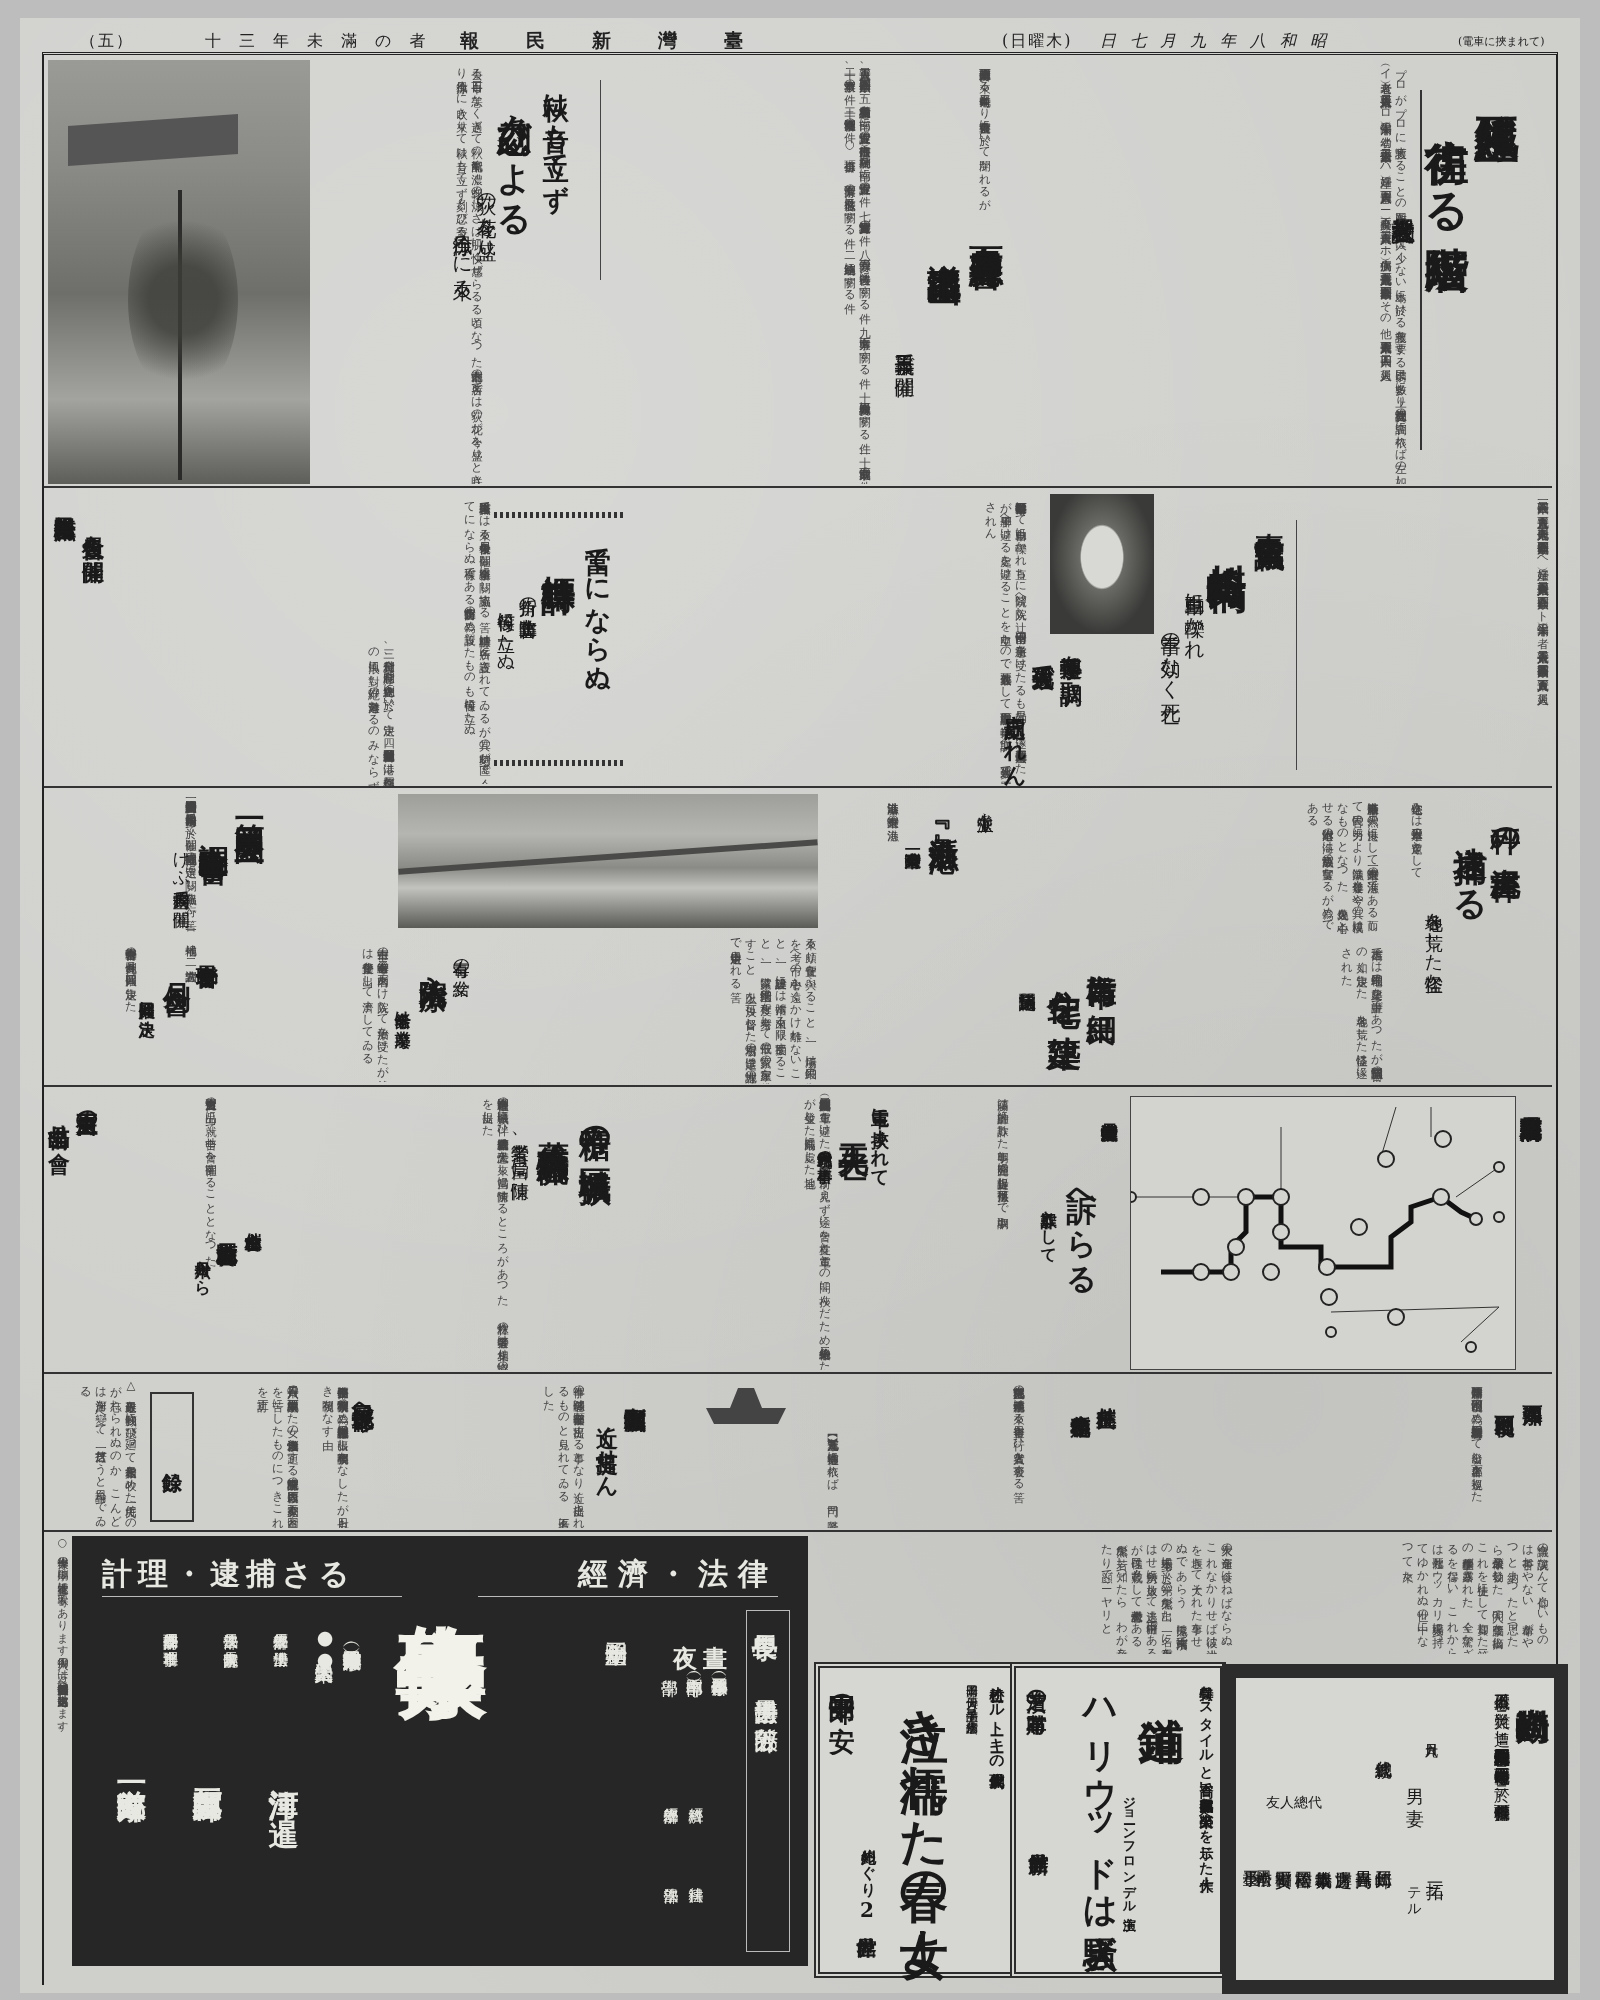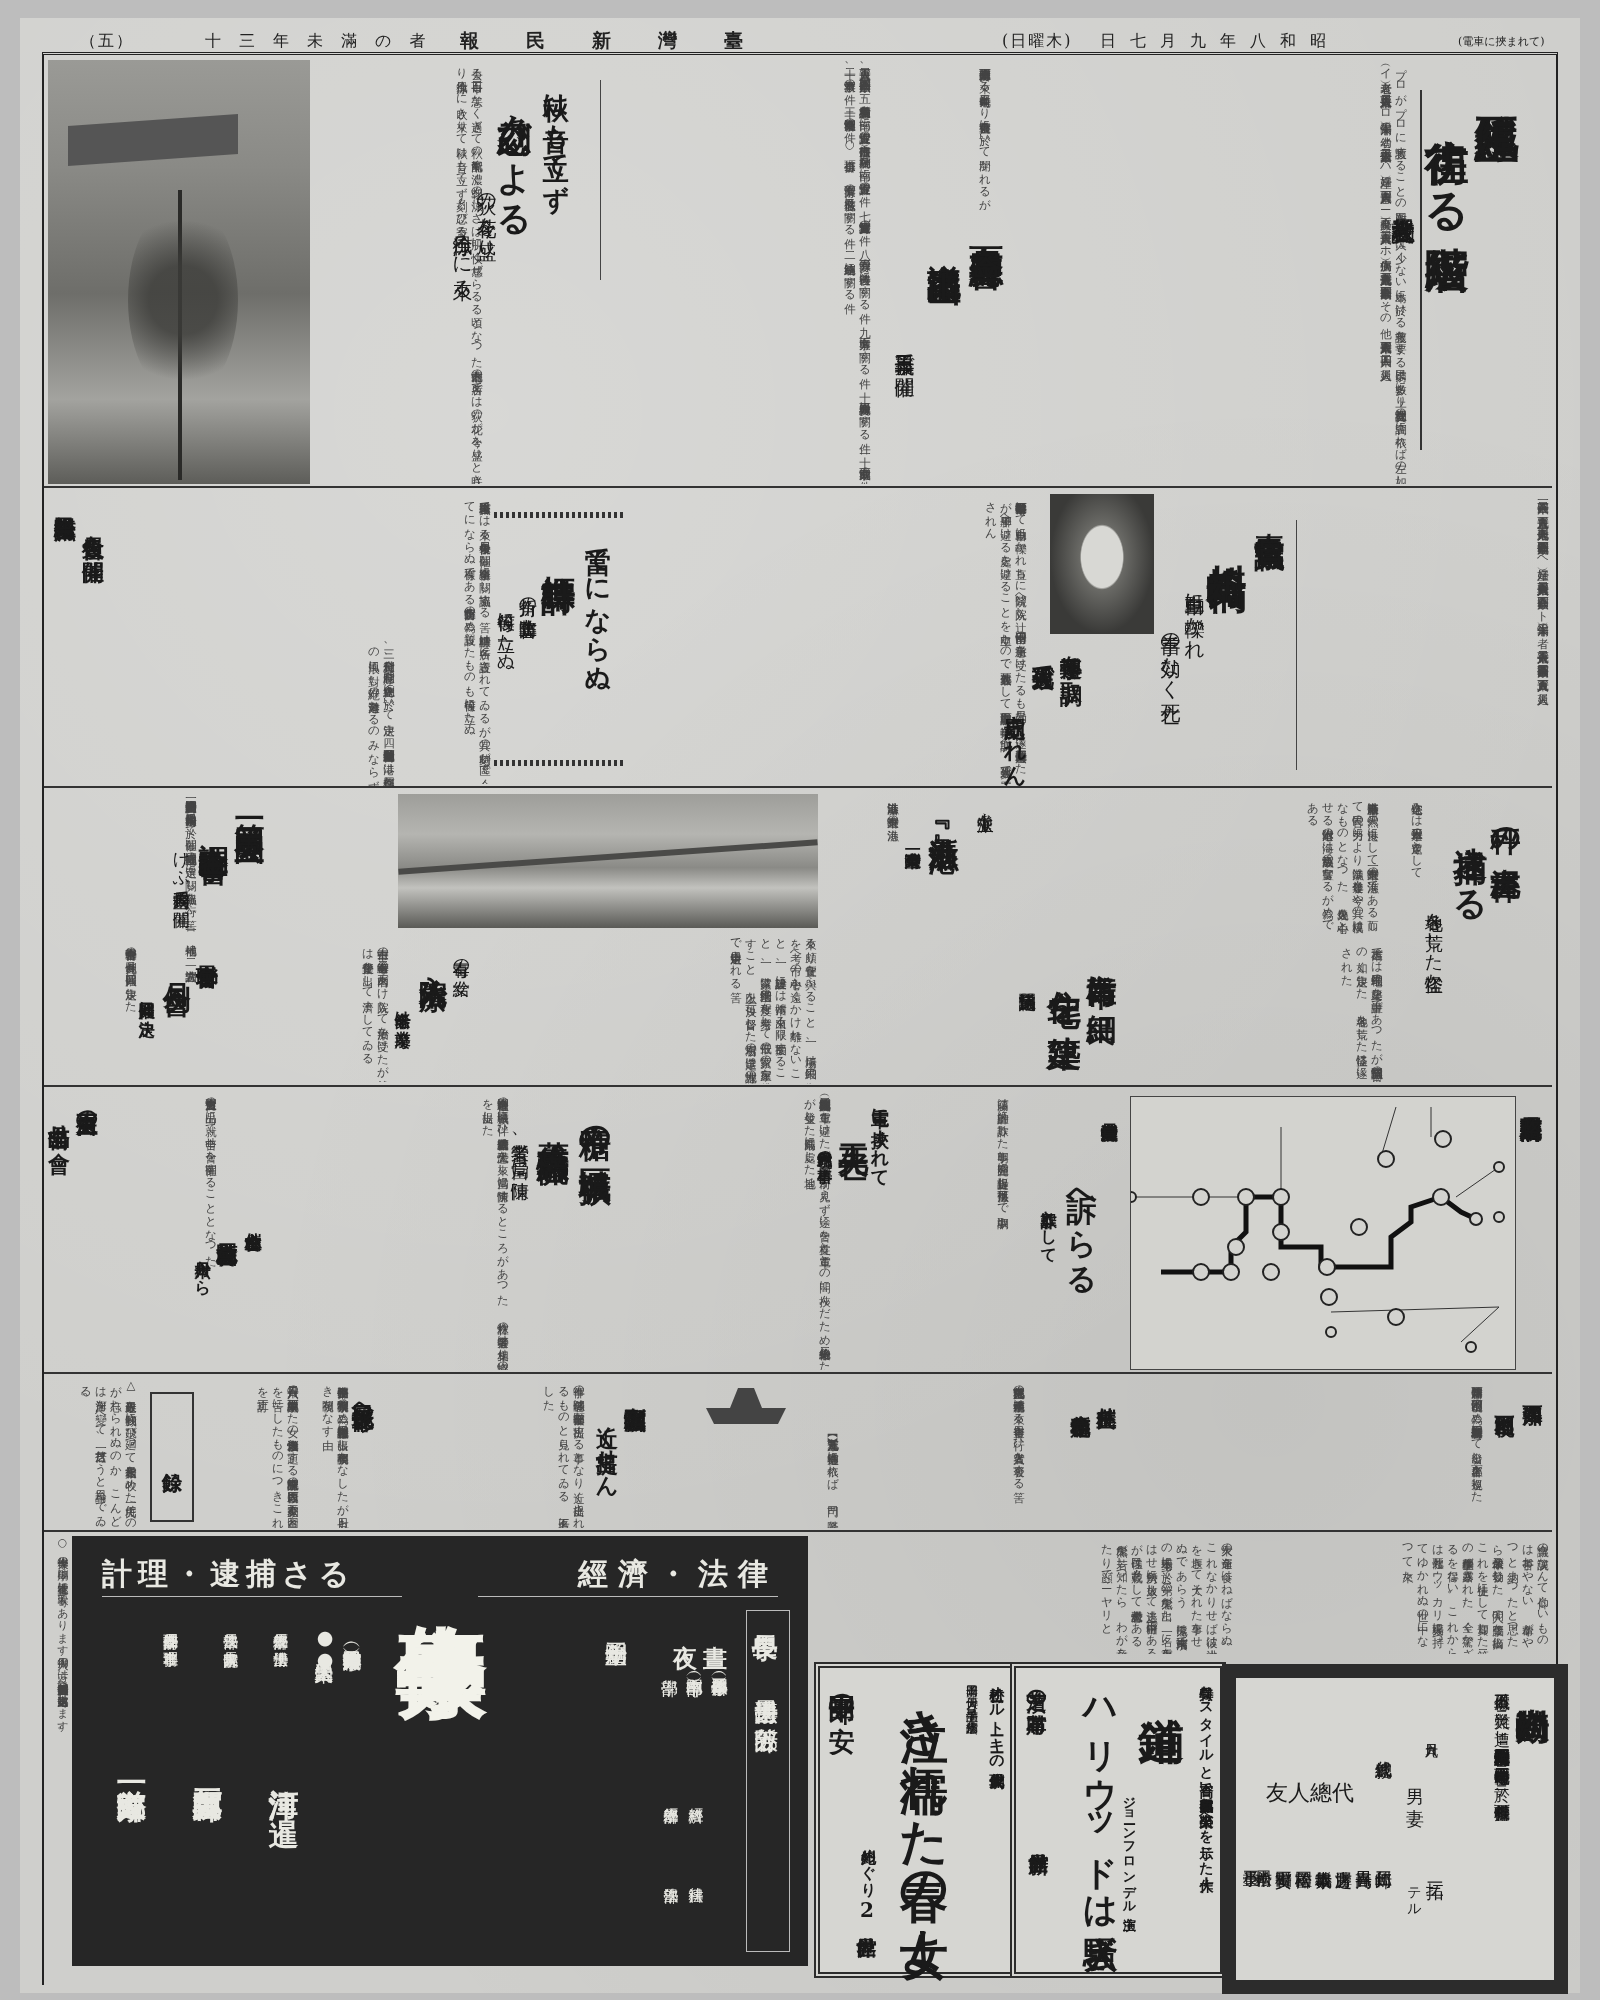--- a/index.html
+++ b/index.html
@@ -26,21 +26,21 @@
 </head>
 <body>
 
 <div class="paper"></div>
 
 <div class="masthead">
   <span class="m" style="left:40px;">（五）</span>
   <span class="m" style="left:165px;letter-spacing:18px;">十三年未滿の者</span>
   <span class="m" style="left:420px;letter-spacing:14px;font-weight:bold;font-size:19px;">報　民　新　灣　臺</span>
   <span class="m" style="left:962px;">(日曜木)</span>
-  <span class="m" style="left:1060px;letter-spacing:14px;">日七月九年八和昭</span>
+  <span class="m" style="left:1060px;letter-spacing:14px;font-style:italic;">日七月九年八和昭</span>
   <span class="m" style="left:1418px;font-size:11px;letter-spacing:0;">(電車に挾まれて)</span>
 </div>
 
 <div class="frame"></div>
 
 <div class="hrule" style="left:44px;top:486px;width:1508px;"></div>
 <div class="hrule" style="left:44px;top:786px;width:1508px;"></div>
 <div class="hrule" style="left:44px;top:1085px;width:1508px;"></div>
 <div class="hrule" style="left:44px;top:1372px;width:1508px;"></div>
 <div class="hrule" style="left:44px;top:1530px;width:1508px;"></div>
@@ -276,14 +276,14 @@
   <span class="vt" style="right:132px;top:200px;font-size:14px;">テル</span>
   <span class="vt" style="right:162px;top:70px;font-size:17px;">親戚總代</span>
   <span class="vt" style="right:162px;top:180px;font-size:17px;">川崎仁三郎</span>
   <span class="vt" style="right:182px;top:180px;font-size:17px;">日高光春</span>
   <span class="vt" style="right:202px;top:180px;font-size:17px;">古澤勝之</span>
   <span class="vt" style="right:222px;top:180px;font-size:17px;">坂本素魯哉</span>
   <span class="vt" style="right:242px;top:180px;font-size:17px;">松岡富雄</span>
   <span class="vt" style="right:262px;top:180px;font-size:17px;">安田稻實</span>
   <span class="vt" style="right:282px;top:180px;font-size:16px;">前田八十松</span>
   <span class="vt" style="left:6px;top:180px;font-size:16px;">小平長重</span>
-  <span style="position:absolute;left:30px;top:100px;font-size:22px;">友人總代</span>
+  <span style="position:absolute;left:30px;top:116px;font-size:14px;">友人總代</span>
 </div>
 
 </body></html>

